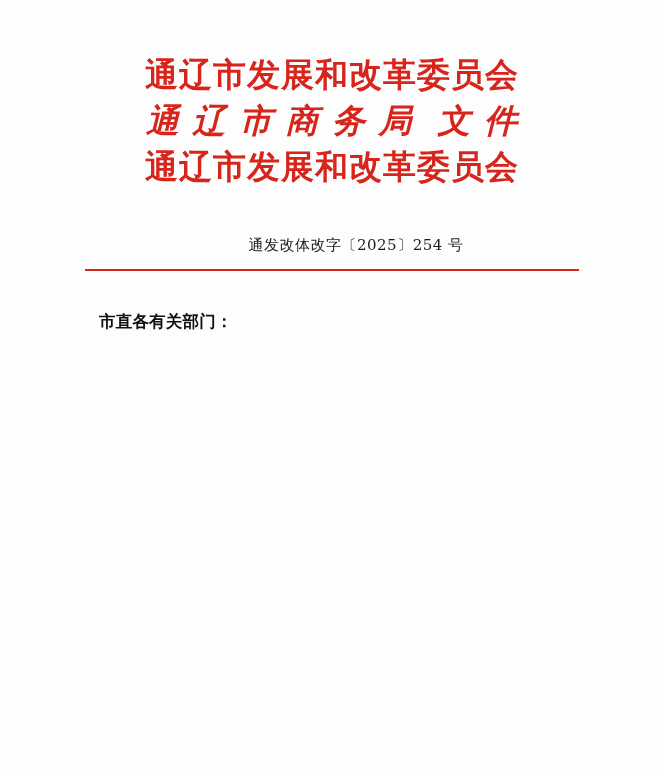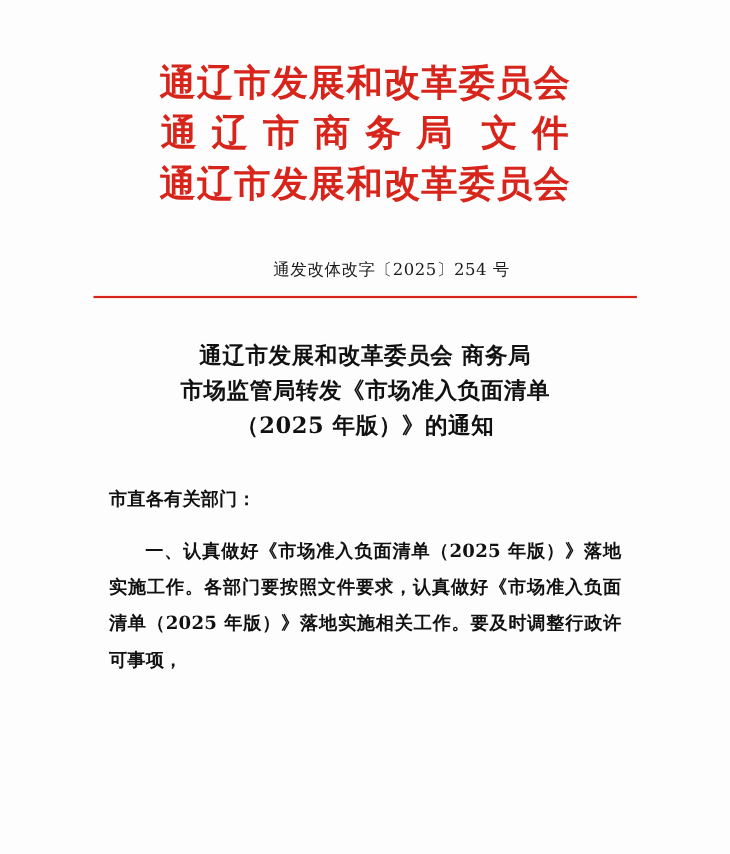--- a/index.html
+++ b/index.html
@@ -30,20 +30,21 @@
     color: #d8251c;
     font-weight: bold;
     font-family: "DejaVu Serif", "Liberation Serif", serif;
     font-size: 33px;
     line-height: 46px;
     letter-spacing: 1px;
     white-space: pre;
   }
   .masthead-line.l2 {
     letter-spacing: 1px;
+    font-style: italic;
   }
 
   
   .docnum {
     margin-top: 46px;
     text-align: center;
     font-size: 15px;
     color: #1b1b1b;
     letter-spacing: 0.5px;
     padding-left: 48px;
@@ -92,24 +93,18 @@
 
   <div class="masthead">
     <div class="masthead-line l1">通辽市发展和改革委员会</div>
     <div class="masthead-line l2">通 辽 市 商 务 局  文 件</div>
     <div class="masthead-line l3">通辽市发展和改革委员会</div>
   </div>
 
   <div class="docnum">通发改体改字〔2025〕254 号</div>
   <div class="red-rule"></div>
 
-  <div class="title-block">
-    <div>通辽市发展和改革委员会  商务局</div>
-    <div>市场监管局转发《市场准入负面清单</div>
-    <div>（2025 年版）》的通知</div>
-  </div>
 
   <div class="body-block">
     <p>市直各有关部门：</p>
-    <p class="indent2">一、认真做好《市场准入负面清单（2025 年版）》落地实施工作。各部门要按照文件要求，认真做好《市场准入负面清单（2025 年版）》落地实施相关工作。要及时调整行政许可事项，</p>
   </div>
 
 </div>
 
 </body></html>

